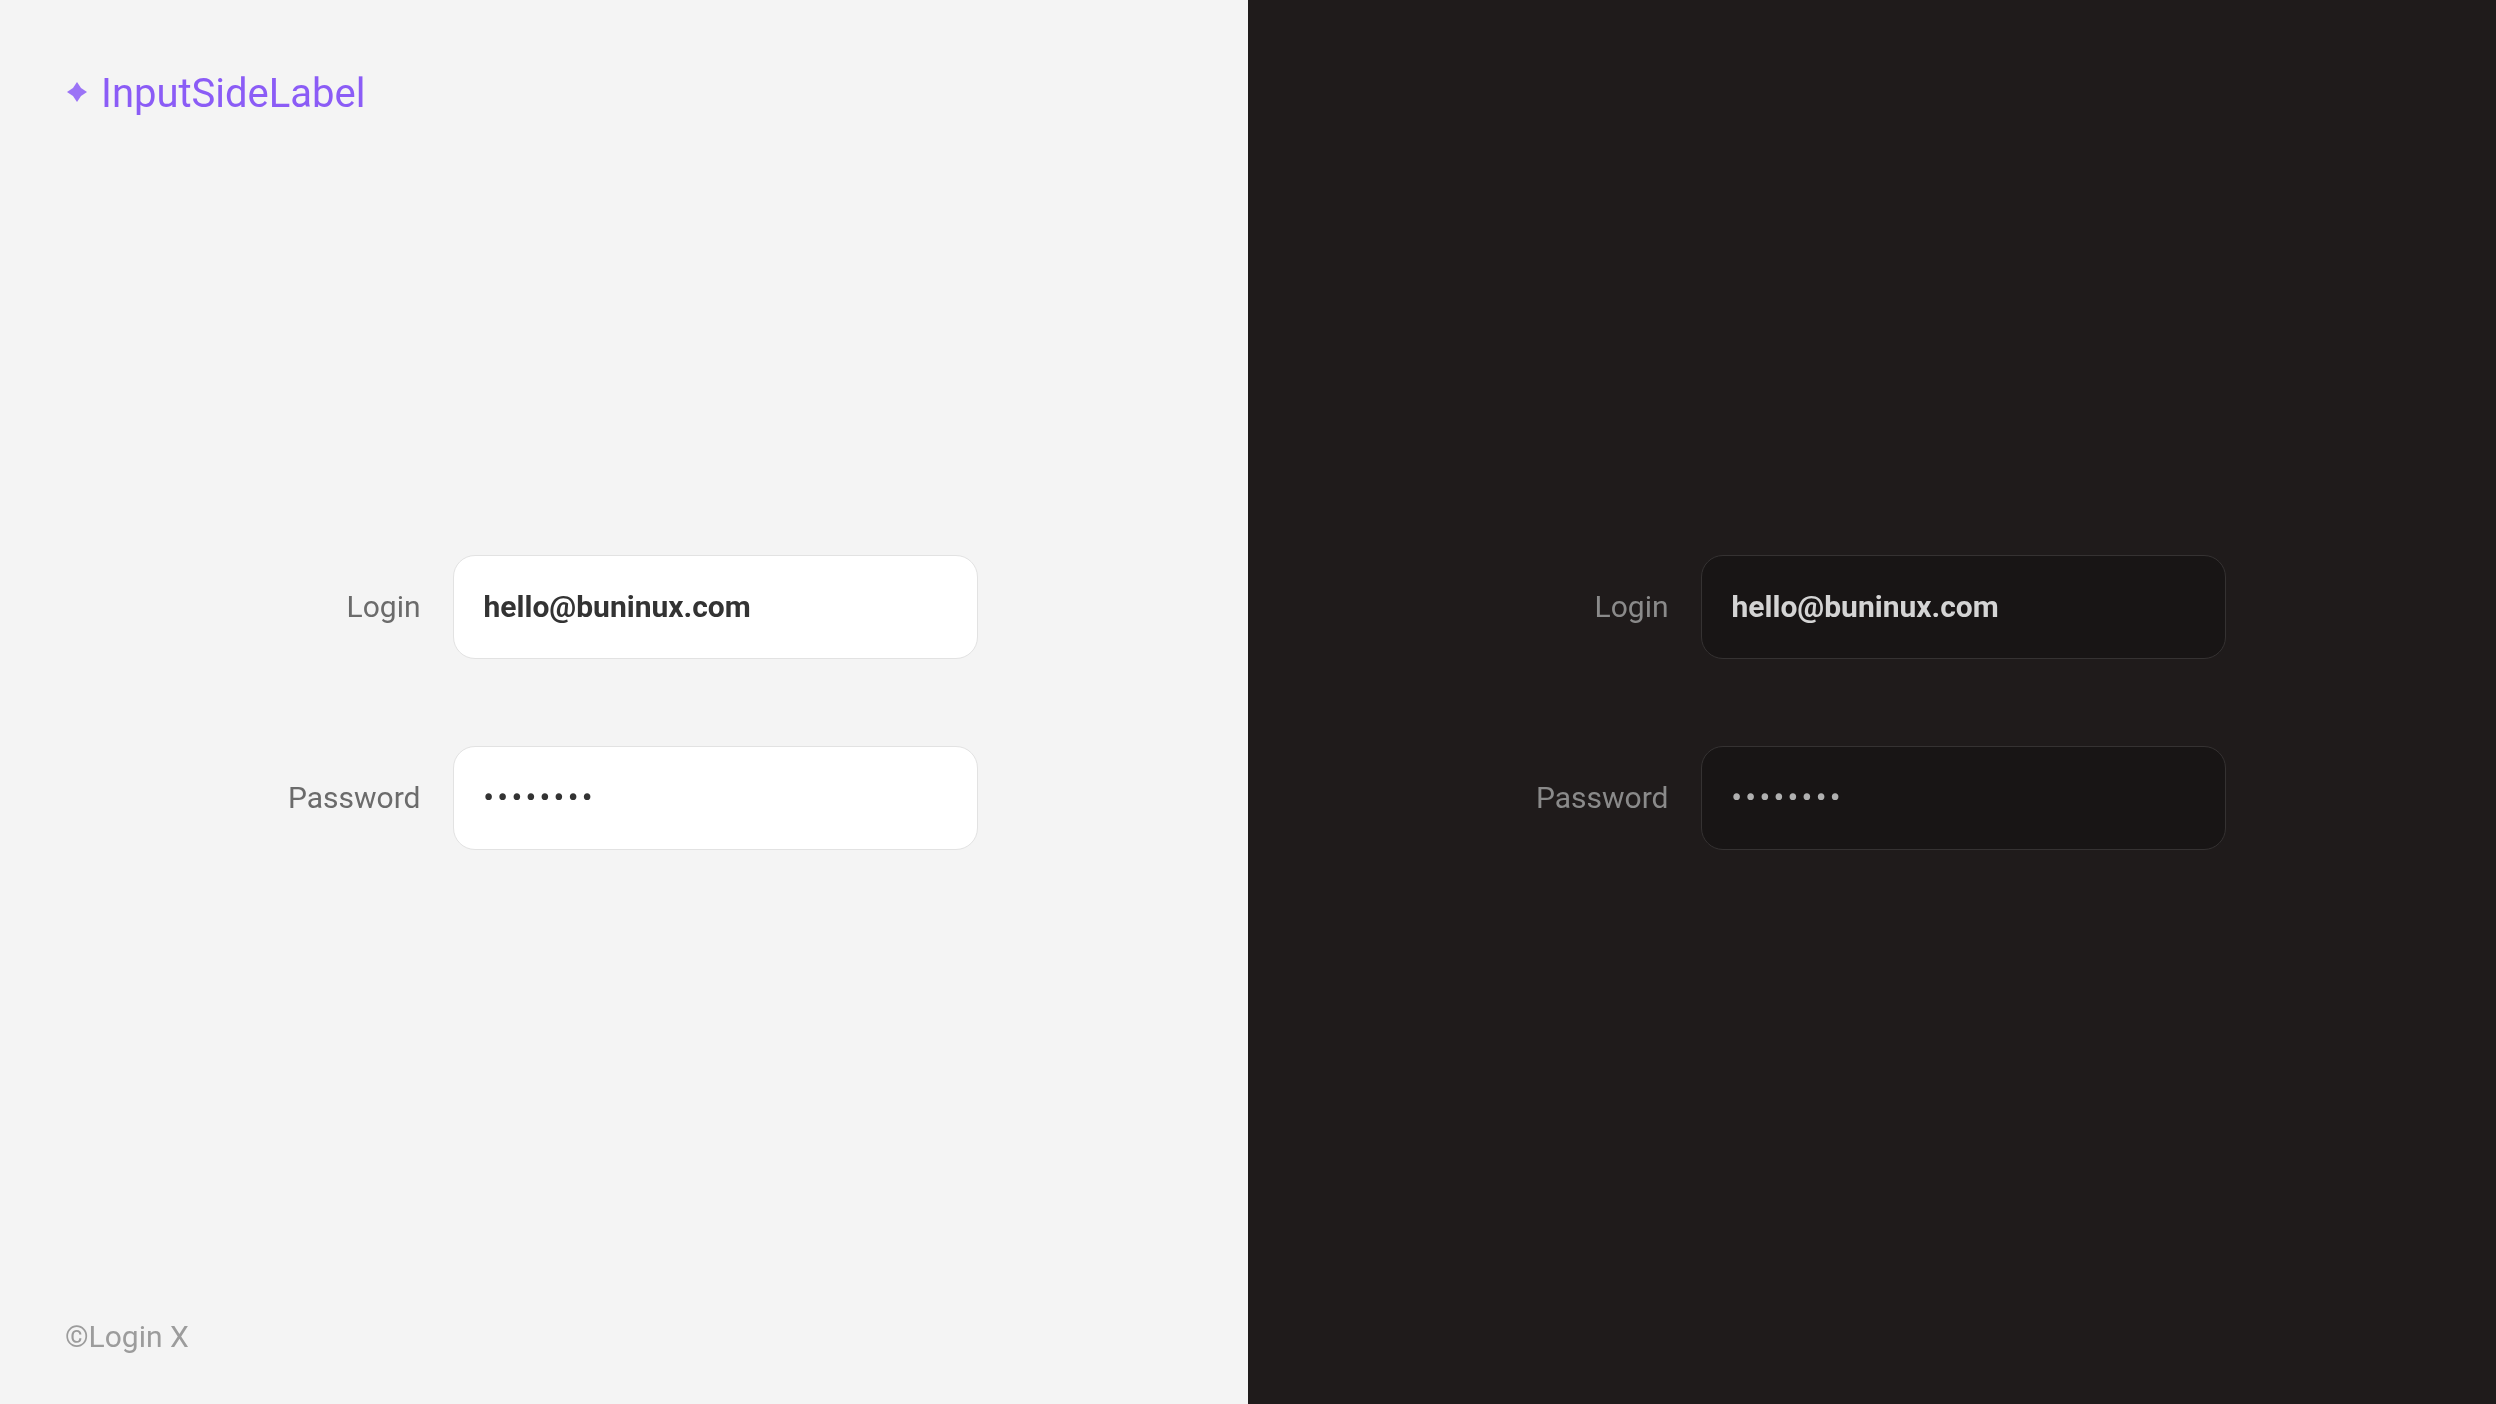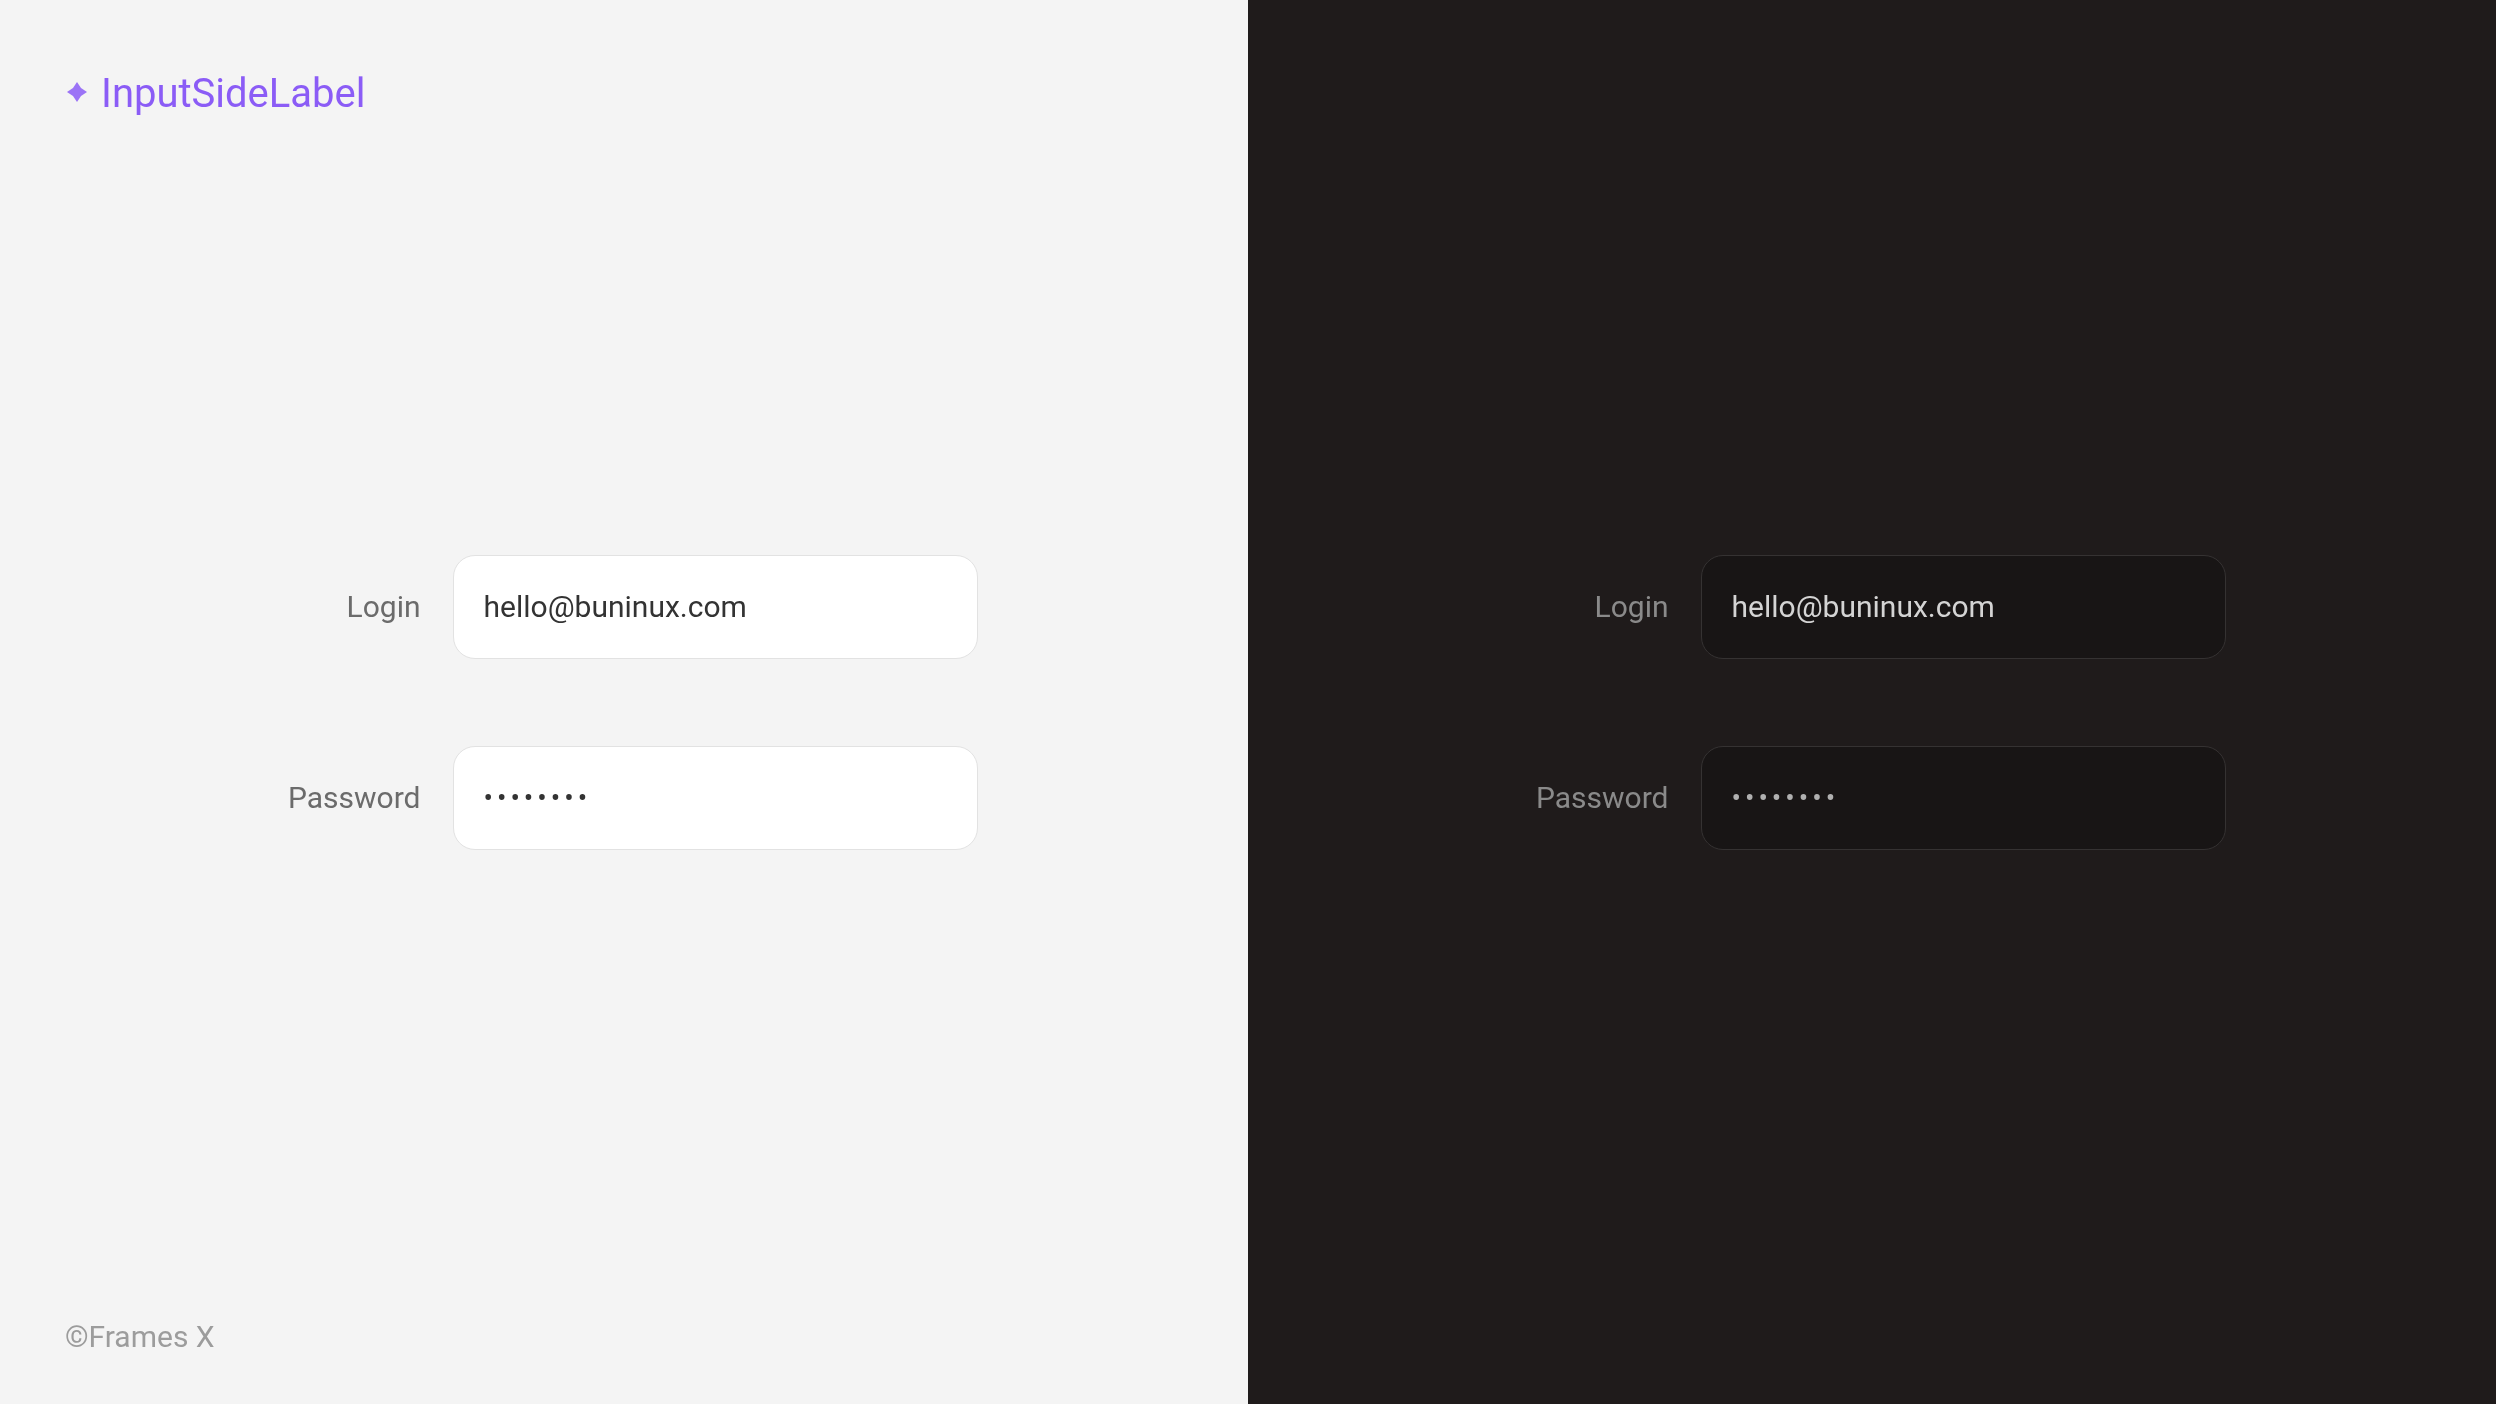--- a/index.html
+++ b/index.html
@@ -91,20 +91,21 @@
     }
 
     .input-field {
       width: 525px;
       height: 104px;
       border-radius: 22px;
       padding: 0 30px;
       font-size: 30px;
       font-family: inherit;
       outline: none;
+      font-weight: bold;
     }
 
     .panel-light .input-field {
       background: #ffffff;
       border: 1.5px solid #e2e2e2;
       color: #333333;
     }
 
     .panel-dark .input-field {
       background: #181515;
@@ -142,21 +143,21 @@
     <div class="field-row">
       <label class="field-label">Login</label>
       <input type="text" class="input-field" value="hello@buninux.com" style="">
     </div>
     <div class="field-row">
       <label class="field-label">Password</label>
       <input type="text" class="input-field password" value="••••••••" style="">
     </div>
   </div>
 
-  <div class="footer">©Frames X</div>
+  <div class="footer">©Login X</div>
 </div>
 
 <div class="panel panel-dark">
   <div class="form-group">
     <div class="field-row">
       <label class="field-label">Login</label>
       <input type="text" class="input-field" value="hello@buninux.com" style="">
     </div>
     <div class="field-row">
       <label class="field-label">Password</label>

